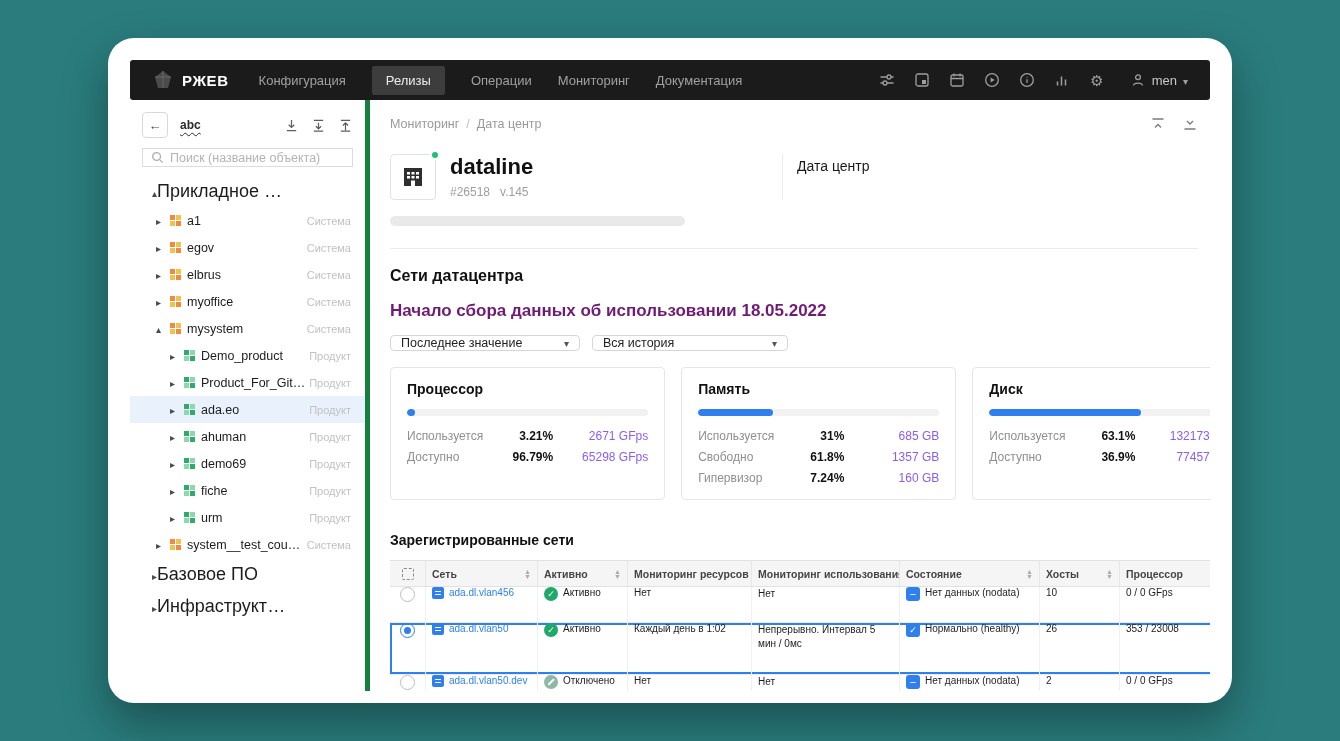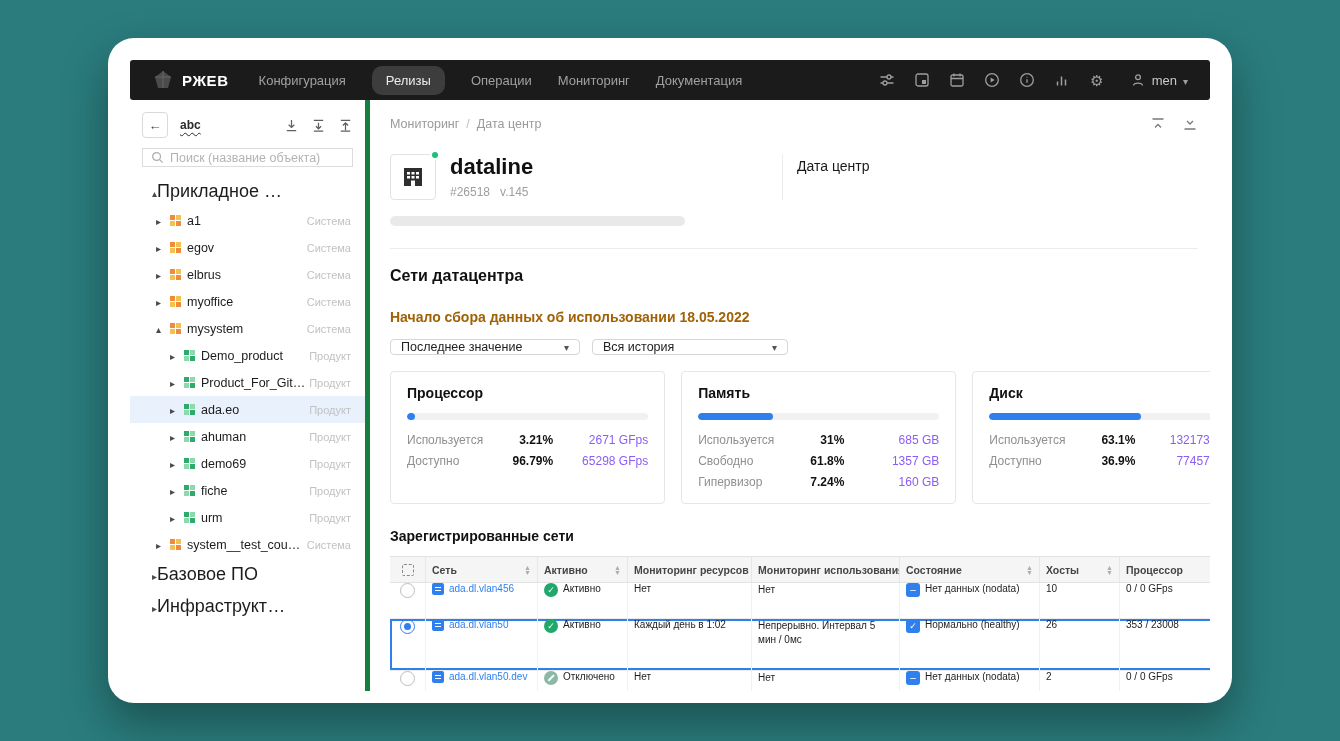--- a/index.html
+++ b/index.html
@@ -19,21 +19,21 @@
   }
   
   .navbar{
     height:40px; background:#1b1b1b; border-radius:3px;
     display:flex; align-items:center; padding:0 22px;
   }
   .brand{ display:flex; align-items:center; gap:8px; margin-right:30px; }
   .brand-name{ color:#fff; font-weight:700; font-size:15px; letter-spacing:.6px; }
   .nav-links{ display:flex; align-items:center; gap:26px; }
   .nav-link{ color:#a0a0a0; font-size:13px; cursor:pointer; padding:7px 0; }
-  .nav-link.active{ background:#3d3d3d; color:#ececec; padding:7px 14px; border-radius:10px; }
+  .nav-link.active{ background:#3d3d3d; color:#ececec; padding:7px 14px; border-radius:2px; }
   .nav-right{ margin-left:auto; display:flex; align-items:center; gap:19px; }
   .nav-ic{ width:16px; height:16px; display:flex; align-items:center; justify-content:center; cursor:pointer; }
   .gear-glyph{ font-size:15px; color:#9e9e9e; line-height:1; }
   .user-box{ display:flex; align-items:center; gap:6px; margin-left:6px; cursor:pointer; }
   .user-label{ color:#c9c9c9; font-size:13px; }
   .caret-down::before{ content:"▾"; color:#9e9e9e; font-size:10px; }
   
   .appbody{ display:flex; height:591px; }
   
   .sidebar{ width:240px; border-right:5px solid #15803d; overflow:hidden; }
@@ -78,37 +78,37 @@
   .entity-iconbox{ width:46px; height:46px; border:1px solid #e2e2e2; border-radius:4px;
     position:relative; display:flex; align-items:center; justify-content:center; }
   .green-dot{ position:absolute; top:-5px; right:-5px; width:10px; height:10px;
     border-radius:50%; background:#1fbf75; border:2px solid #fff; }
   .entity-title{ font-size:22px; font-weight:600; color:#111; line-height:1.15; }
   .entity-meta{ margin-top:6px; font-size:12px; color:#9e9e9e; display:flex; gap:10px; }
   .entity-right{ border-left:1px solid #ececec; padding:4px 0 0 14px; font-size:14px; color:#1a1a1a; flex:1; }
   .skeleton-bar{ width:295px; height:10px; background:#e9e9e9; border-radius:5px; margin-top:16px; }
   .divider{ border-top:1px solid #ececec; margin-top:22px; }
   .section-title{ margin-top:18px; font-size:16px; font-weight:700; color:#111; }
-  .data-start{ margin-top:24px; font-size:14px; font-weight:600; color:#a16207; }
+  .data-start{ margin-top:16px; font-size:17px; font-weight:600; color:#701a75; }
   .filters{ margin-top:14px; display:flex; gap:12px; }
   .select{ height:16px; border:1px solid #d6d6d6; border-radius:4px; display:flex;
     align-items:center; padding:0 10px; font-size:12.5px; color:#222; cursor:pointer; }
   .select.w1{ width:190px; } .select.w2{ width:196px; }
   .chev{ margin-left:auto; }
   .chev::before{ content:"▾"; color:#555; font-size:10px; }
   .cards{ margin-top:16px; display:flex; gap:16px; }
   .card{ flex:1; border:1px solid #e6e6e6; border-radius:4px; padding:13px 16px 11px; }
   .card-title{ font-size:14px; font-weight:700; color:#111; }
   .bar{ height:7px; background:#f1f1f1; border-radius:4px; margin:12px 0 9px; overflow:hidden; }
   .bar-fill{ height:100%; background:#2f80ed; border-radius:4px; }
   .crow{ display:flex; align-items:center; height:21px; font-size:12px; }
   .crow .lbl{ color:#8f8f8f; flex:1; }
   .crow .pct{ font-weight:700; color:#111; width:70px; text-align:right; }
   .crow .val{ color:#8b5cf6; width:95px; text-align:right; }
-  .table-title{ margin-top:24px; font-size:14px; font-weight:700; color:#111; }
+  .table-title{ margin-top:32px; font-size:14px; font-weight:700; color:#111; }
   .nettable{ margin-top:12px; width:838px; }
   .thead,.trow{ display:grid; grid-template-columns:36px 112px 90px 124px 148px 140px 80px 108px; }
   .thead{ background:#f5f5f5; border-top:1px solid #e2e2e2; border-bottom:1px solid #e2e2e2; height:27px; }
   .th{ display:flex; align-items:center; padding:0 6px; font-size:10.5px; font-weight:700;
     color:#454545; border-right:1px solid #e7e7e7; white-space:nowrap; overflow:hidden; cursor:pointer; }
   .th:last-child{ border-right:none; }
   .sorter{ margin-left:auto; display:flex; flex-direction:column; line-height:5px; font-size:7px; color:#adadad; padding-left:4px; }
   .selsq{ width:12px; height:12px; border:1px dashed #8a8a8a; border-radius:2px; margin:0 auto; }
   .trow{ border-bottom:1px solid #ececec; background:#fff; }
   .trow.selected{ box-shadow:inset 0 0 0 2px #2f80ed; }

